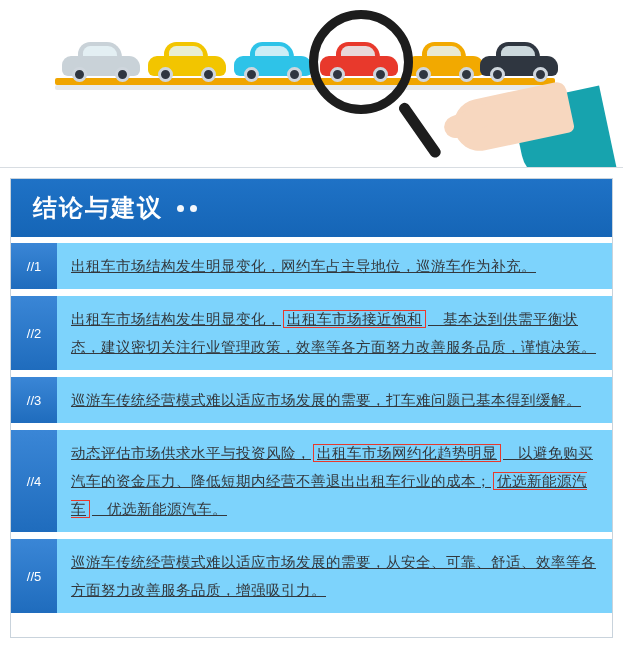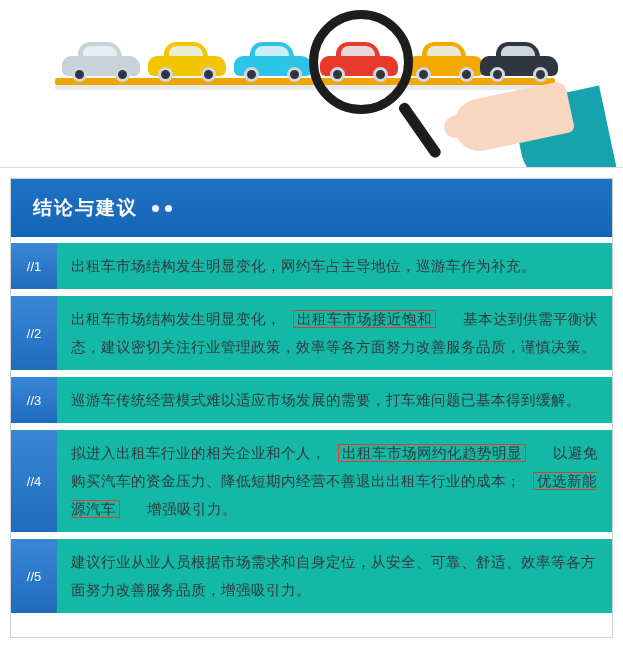--- a/index.html
+++ b/index.html
@@ -188,21 +188,21 @@
     height: 58px;
     background: #1a6fc4;
     background: linear-gradient(180deg, #1f72c6 0%, #1565b6 100%);
     display: flex;
     align-items: center;
     padding-left: 22px;
     box-sizing: border-box;
   }
   .card-title {
     color: #ffffff;
-    font-size: 19px;
+    font-size: 24px;
     letter-spacing: 2px;
     font-weight: bold;
   }
   .dots {
     display: flex;
     align-items: center;
     margin-left: 14px;
     gap: 6px;
   }
   .dot {
@@ -229,32 +229,33 @@
     background: linear-gradient(180deg, #3a86d6 0%, #1f6cbd 100%);
     color: #ffffff;
     font-size: 13px;
     display: flex;
     align-items: center;
     justify-content: center;
     letter-spacing: 0;
   }
   .row-body {
     flex: 1 1 auto;
-    background: #14b8a6;
+    background: #7dd3fc;
     padding: 9px 14px 9px 14px;
     box-sizing: border-box;
     font-size: 14.5px;
     line-height: 28px;
     color: #33383d;
     letter-spacing: .5px;
+    text-decoration: underline;
   }
   .hl {
     border: 1.6px solid #e8392c;
     padding: 0 3px;
-    margin: 0 12px;
+    margin: 0 2px;
     color: #33383d;
     display: inline;
     line-height: 24px;
   }
   .card-bottom-line {
     position: absolute;
     left: 0;
     bottom: 0;
     width: 100%;
     height: 3px;
@@ -341,23 +342,23 @@
         <div class="row">
           <div class="row-num">//2</div>
           <div class="row-body"><span>出租车市场结构发生明显变化，</span><span class="hl">出租车市场接近饱和</span><span>　基本达到供需平衡状态，建议密切关注行业管理政策，效率等各方面努力改善服务品质，谨慎决策。</span></div>
         </div>
         <div class="row">
           <div class="row-num">//3</div>
           <div class="row-body"><span>巡游车传统经营模式难以适应市场发展的需要，打车难问题已基本得到缓解。</span></div>
         </div>
         <div class="row">
           <div class="row-num">//4</div>
-          <div class="row-body"><span>拟进入出租车行业的相关企业和个人，</span><span class="hl">出租车市场网约化趋势明显</span><span>　以避免购买汽车的资金压力、降低短期内经营不善退出出租车行业的成本；</span><span class="hl">优选新能源汽车</span><span>　增强吸引力。</span></div>
+          <div class="row-body"><span>动态评估市场供求水平与投资风险，</span><span class="hl">出租车市场网约化趋势明显</span><span>　以避免购买汽车的资金压力、降低短期内经营不善退出出租车行业的成本；</span><span class="hl">优选新能源汽车</span><span>　优选新能源汽车。</span></div>
         </div>
         <div class="row">
           <div class="row-num">//5</div>
-          <div class="row-body"><span>建议行业从业人员根据市场需求和自身定位，从安全、可靠、舒适、效率等各方面努力改善服务品质，增强吸引力。</span></div>
+          <div class="row-body"><span>巡游车传统经营模式难以适应市场发展的需要，从安全、可靠、舒适、效率等各方面努力改善服务品质，增强吸引力。</span></div>
         </div>
       </div>
     <div class="card-bottom-line"></div>
   </div>
 
 </div>
 
 </body></html>

